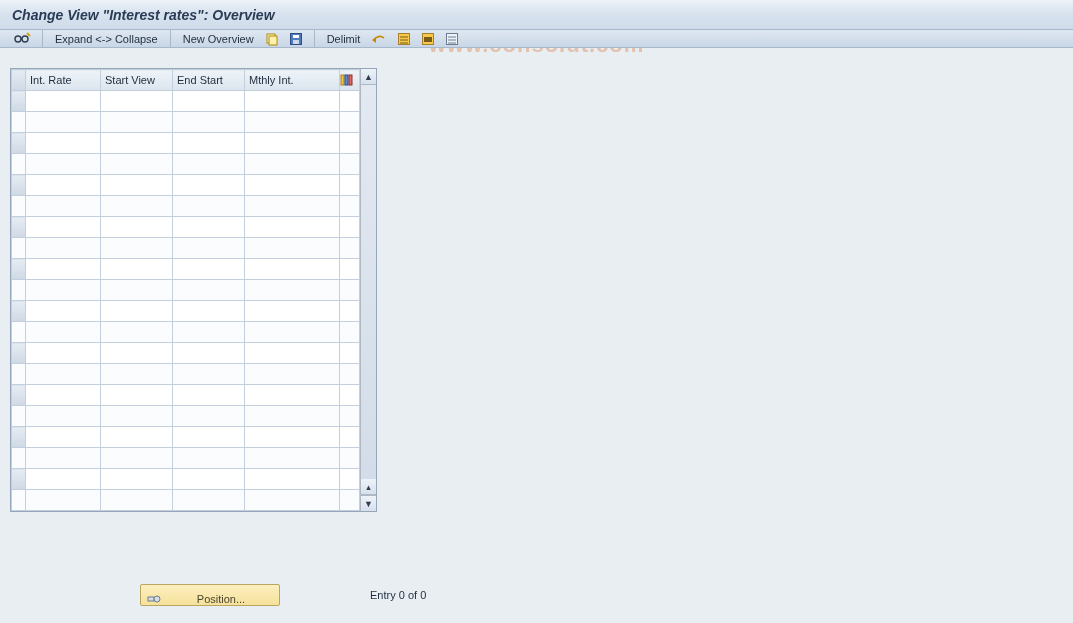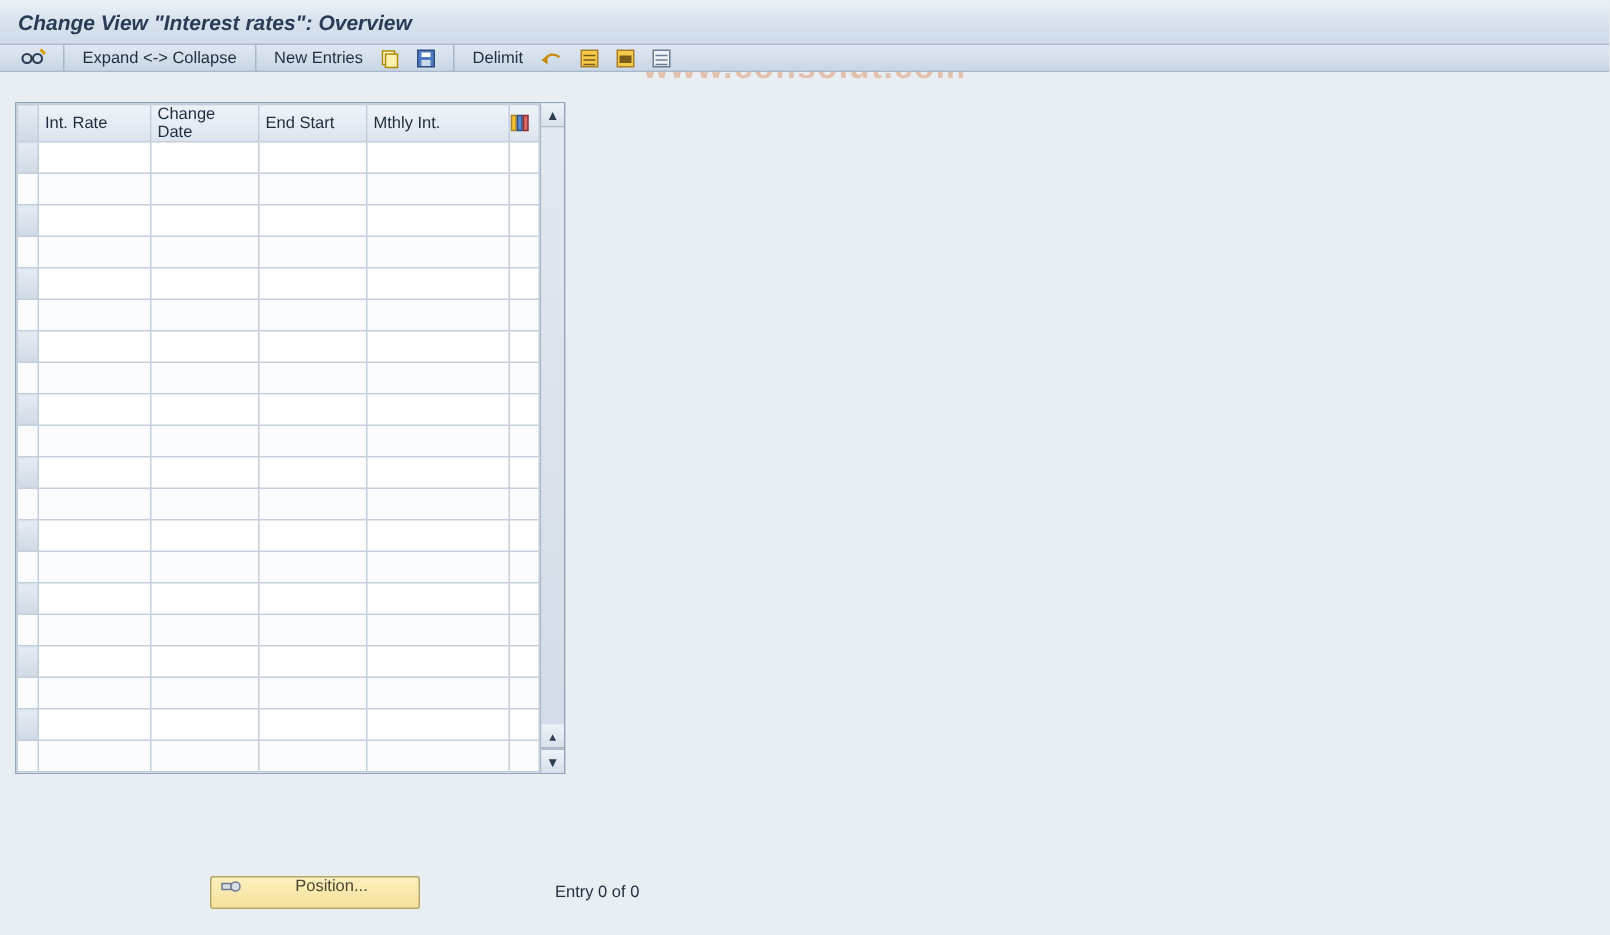--- a/index.html
+++ b/index.html
@@ -149,21 +149,21 @@
     align-items: center;
     gap: 90px;
     padding-left: 140px;
   }
   .pos-btn {
     width: 140px; height: 22px;
     background: linear-gradient(#fdf0bf, #f5e19a);
     border: 1px solid #b7a560;
     border-radius: 2px;
     display: inline-flex;
-    align-items: flex-start;
+    align-items: flex-end;
     gap: 8px;
     padding: 0 6px;
     cursor: pointer;
     color: #4a4630;
   }
   .pos-btn .pblabel { flex: 1; text-align: center; }
   .entry-txt { color: #1f2d3d; }
 
   svg { display: block; }
 </style>
@@ -181,21 +181,21 @@
     <svg width="18" height="16">
       <circle cx="5" cy="8" r="3" fill="none" stroke="#2e3d52" stroke-width="1.4"></circle>
       <circle cx="12" cy="8" r="3" fill="none" stroke="#2e3d52" stroke-width="1.4"></circle>
       <line x1="8" y1="8" x2="9" y2="8" stroke="#2e3d52" stroke-width="1.4"></line>
       <line x1="14" y1="2" x2="17" y2="5" stroke="#d7a100" stroke-width="2"></line>
     </svg>
   </span>
   <span class="sep"></span>
   <span class="lbl">Expand &lt;-&gt; Collapse</span>
   <span class="sep"></span>
-  <span class="lbl">New Entries</span>
+  <span class="lbl">New Overview</span>
 
   <span class="tbtn" title="Copy As">
     <svg width="14" height="14">
       <rect x="2" y="2" width="8" height="9" fill="#fff9d6" stroke="#b08a00"></rect>
       <rect x="4" y="4" width="8" height="9" fill="#fff2b0" stroke="#b08a00"></rect>
     </svg>
   </span>
   <span class="tbtn" title="Delete">
     <svg width="14" height="14">
       <rect x="1.5" y="1.5" width="11" height="11" fill="#4f7cc0" stroke="#2e4d80"></rect>
@@ -236,21 +236,21 @@
   </span>
 </div>
 
 <div class="content">
   <div class="grid-wrap">
     <table class="grid">
       <thead>
         <tr>
           <th class="selcol"></th>
           <th class="col-rate">Int. Rate</th>
-          <th class="col-start">Change Date</th>
+          <th class="col-start">Start View</th>
           <th class="col-end">End Start</th>
           <th class="col-mthly">Mthly Int.</th>
           <th class="cfgcol">
             <svg width="14" height="12">
               <rect x="1" y="1" width="3" height="10" fill="#f2c430" stroke="#a8802a"></rect>
               <rect x="5" y="1" width="3" height="10" fill="#5a8fd6" stroke="#2e4d80"></rect>
               <rect x="9" y="1" width="3" height="10" fill="#e06a6a" stroke="#8a2f2f"></rect>
             </svg>
           </th>
         </tr>

